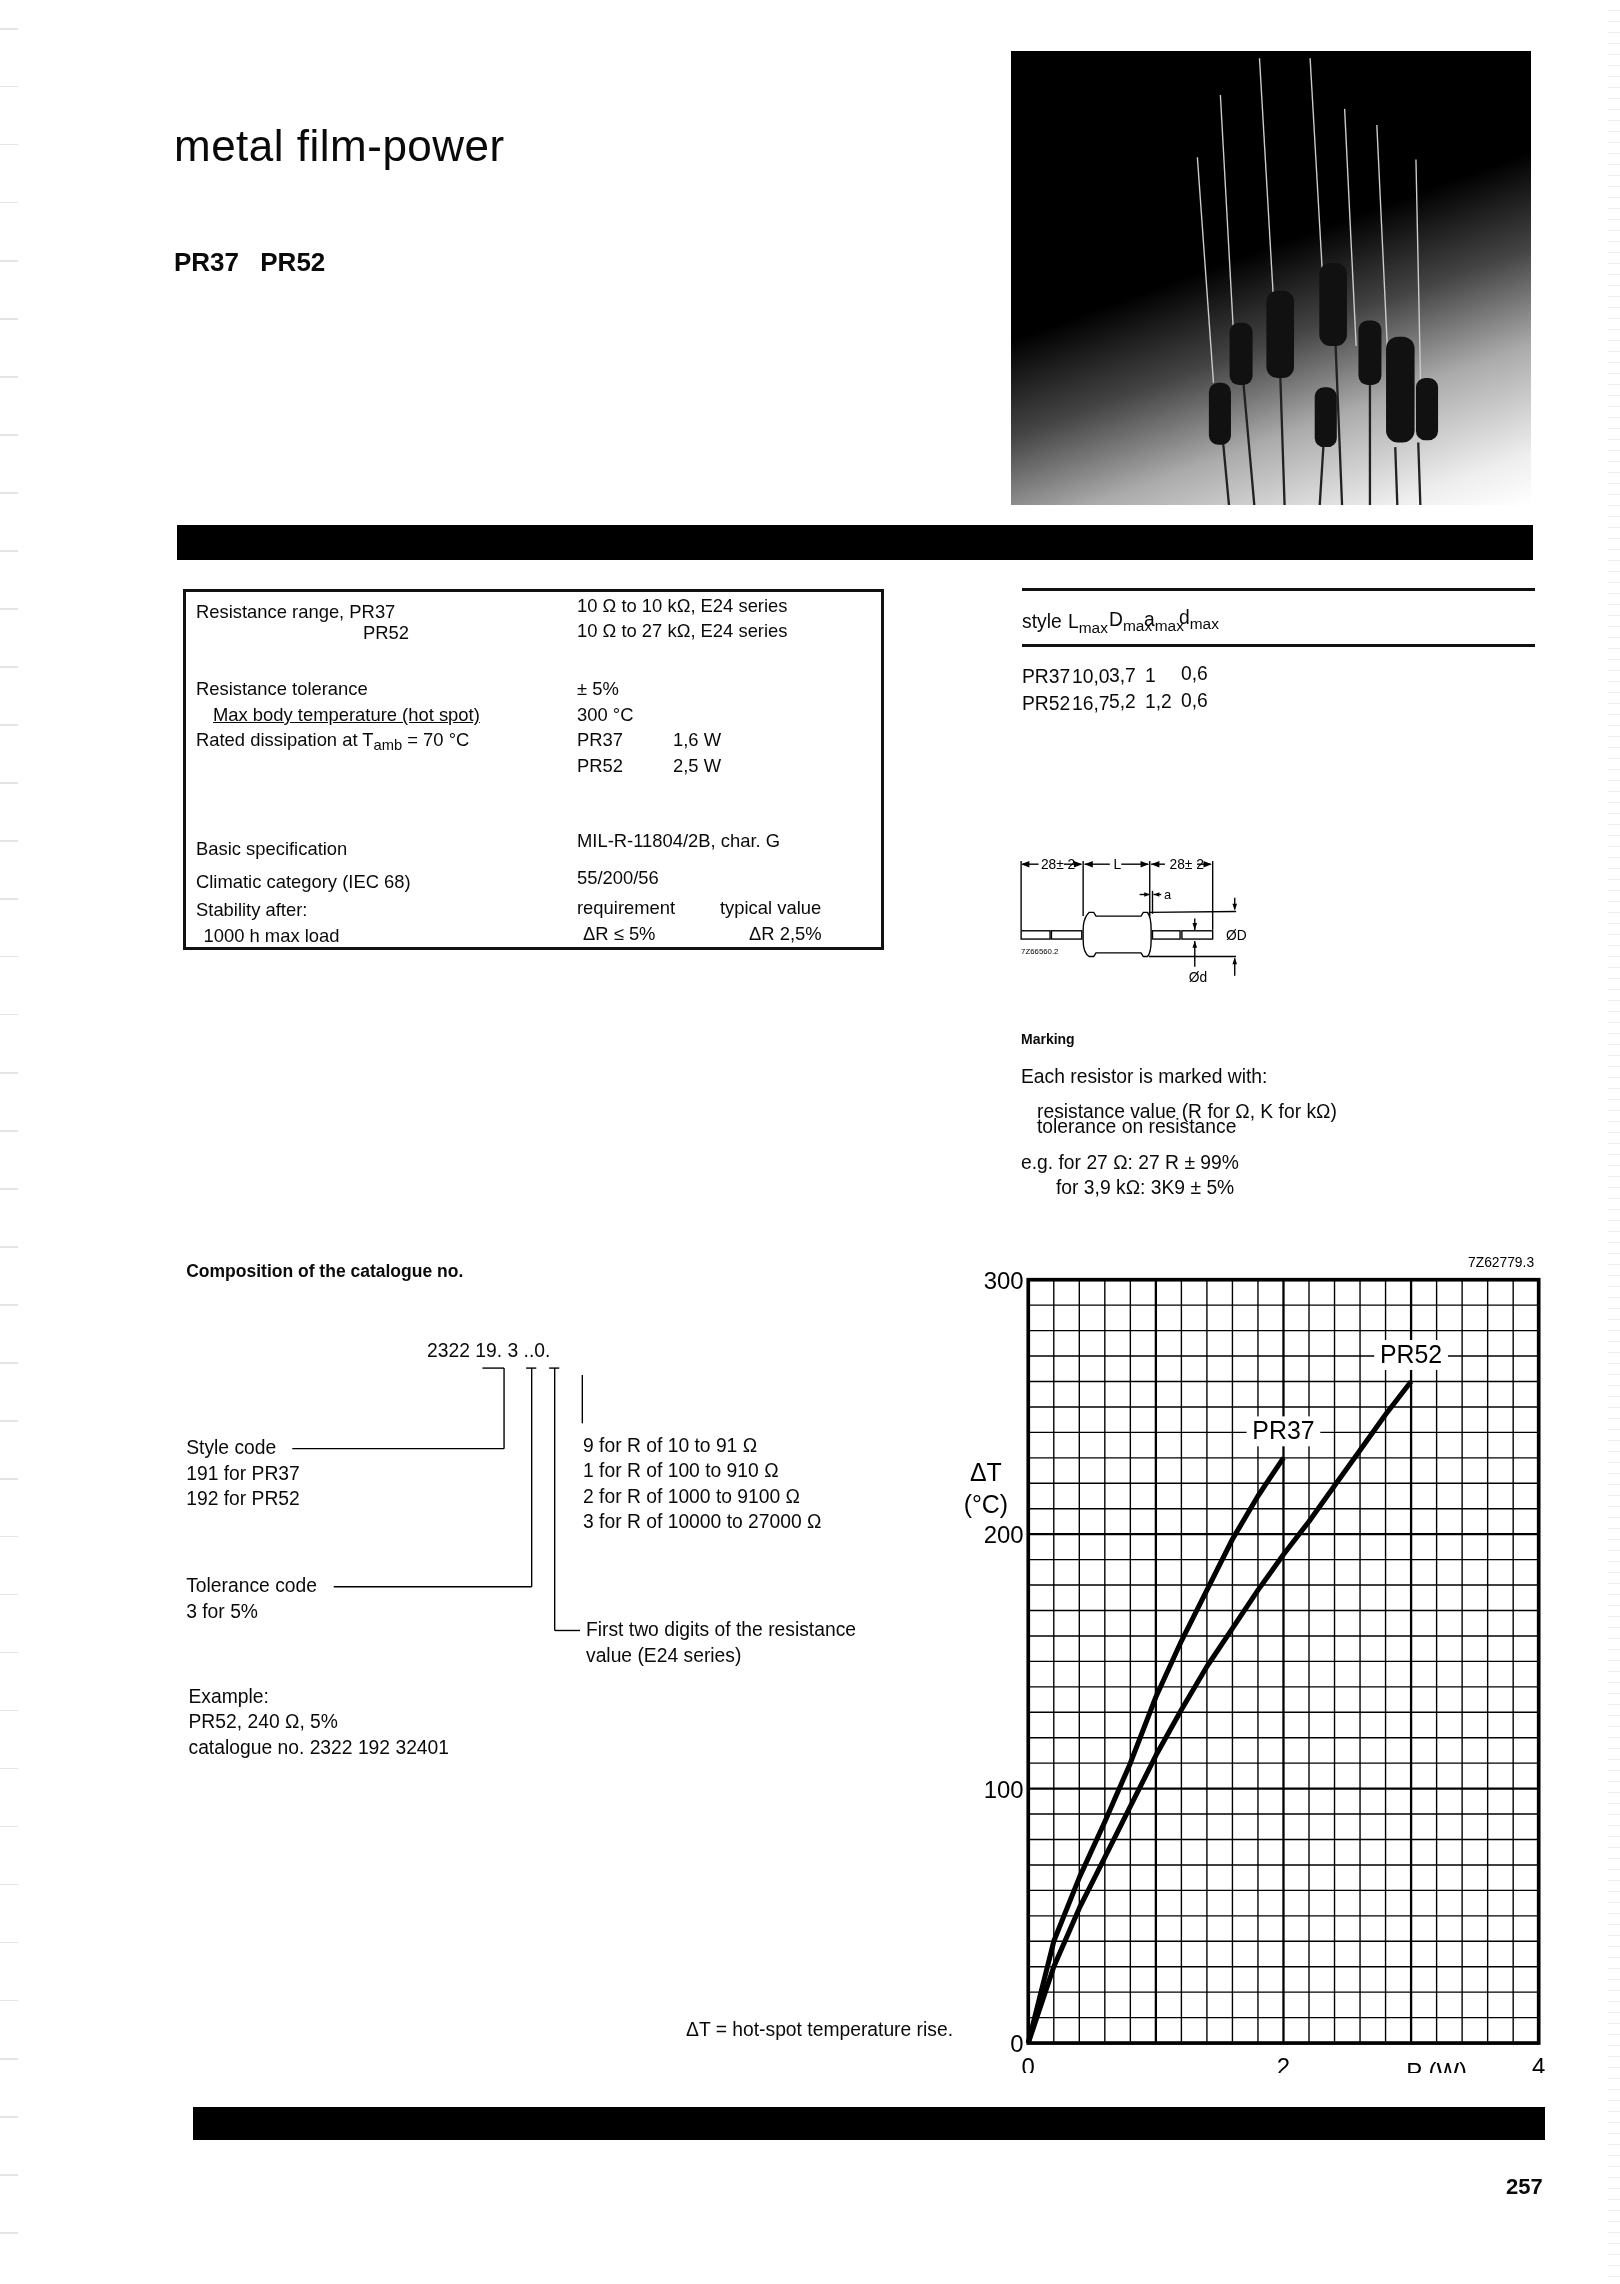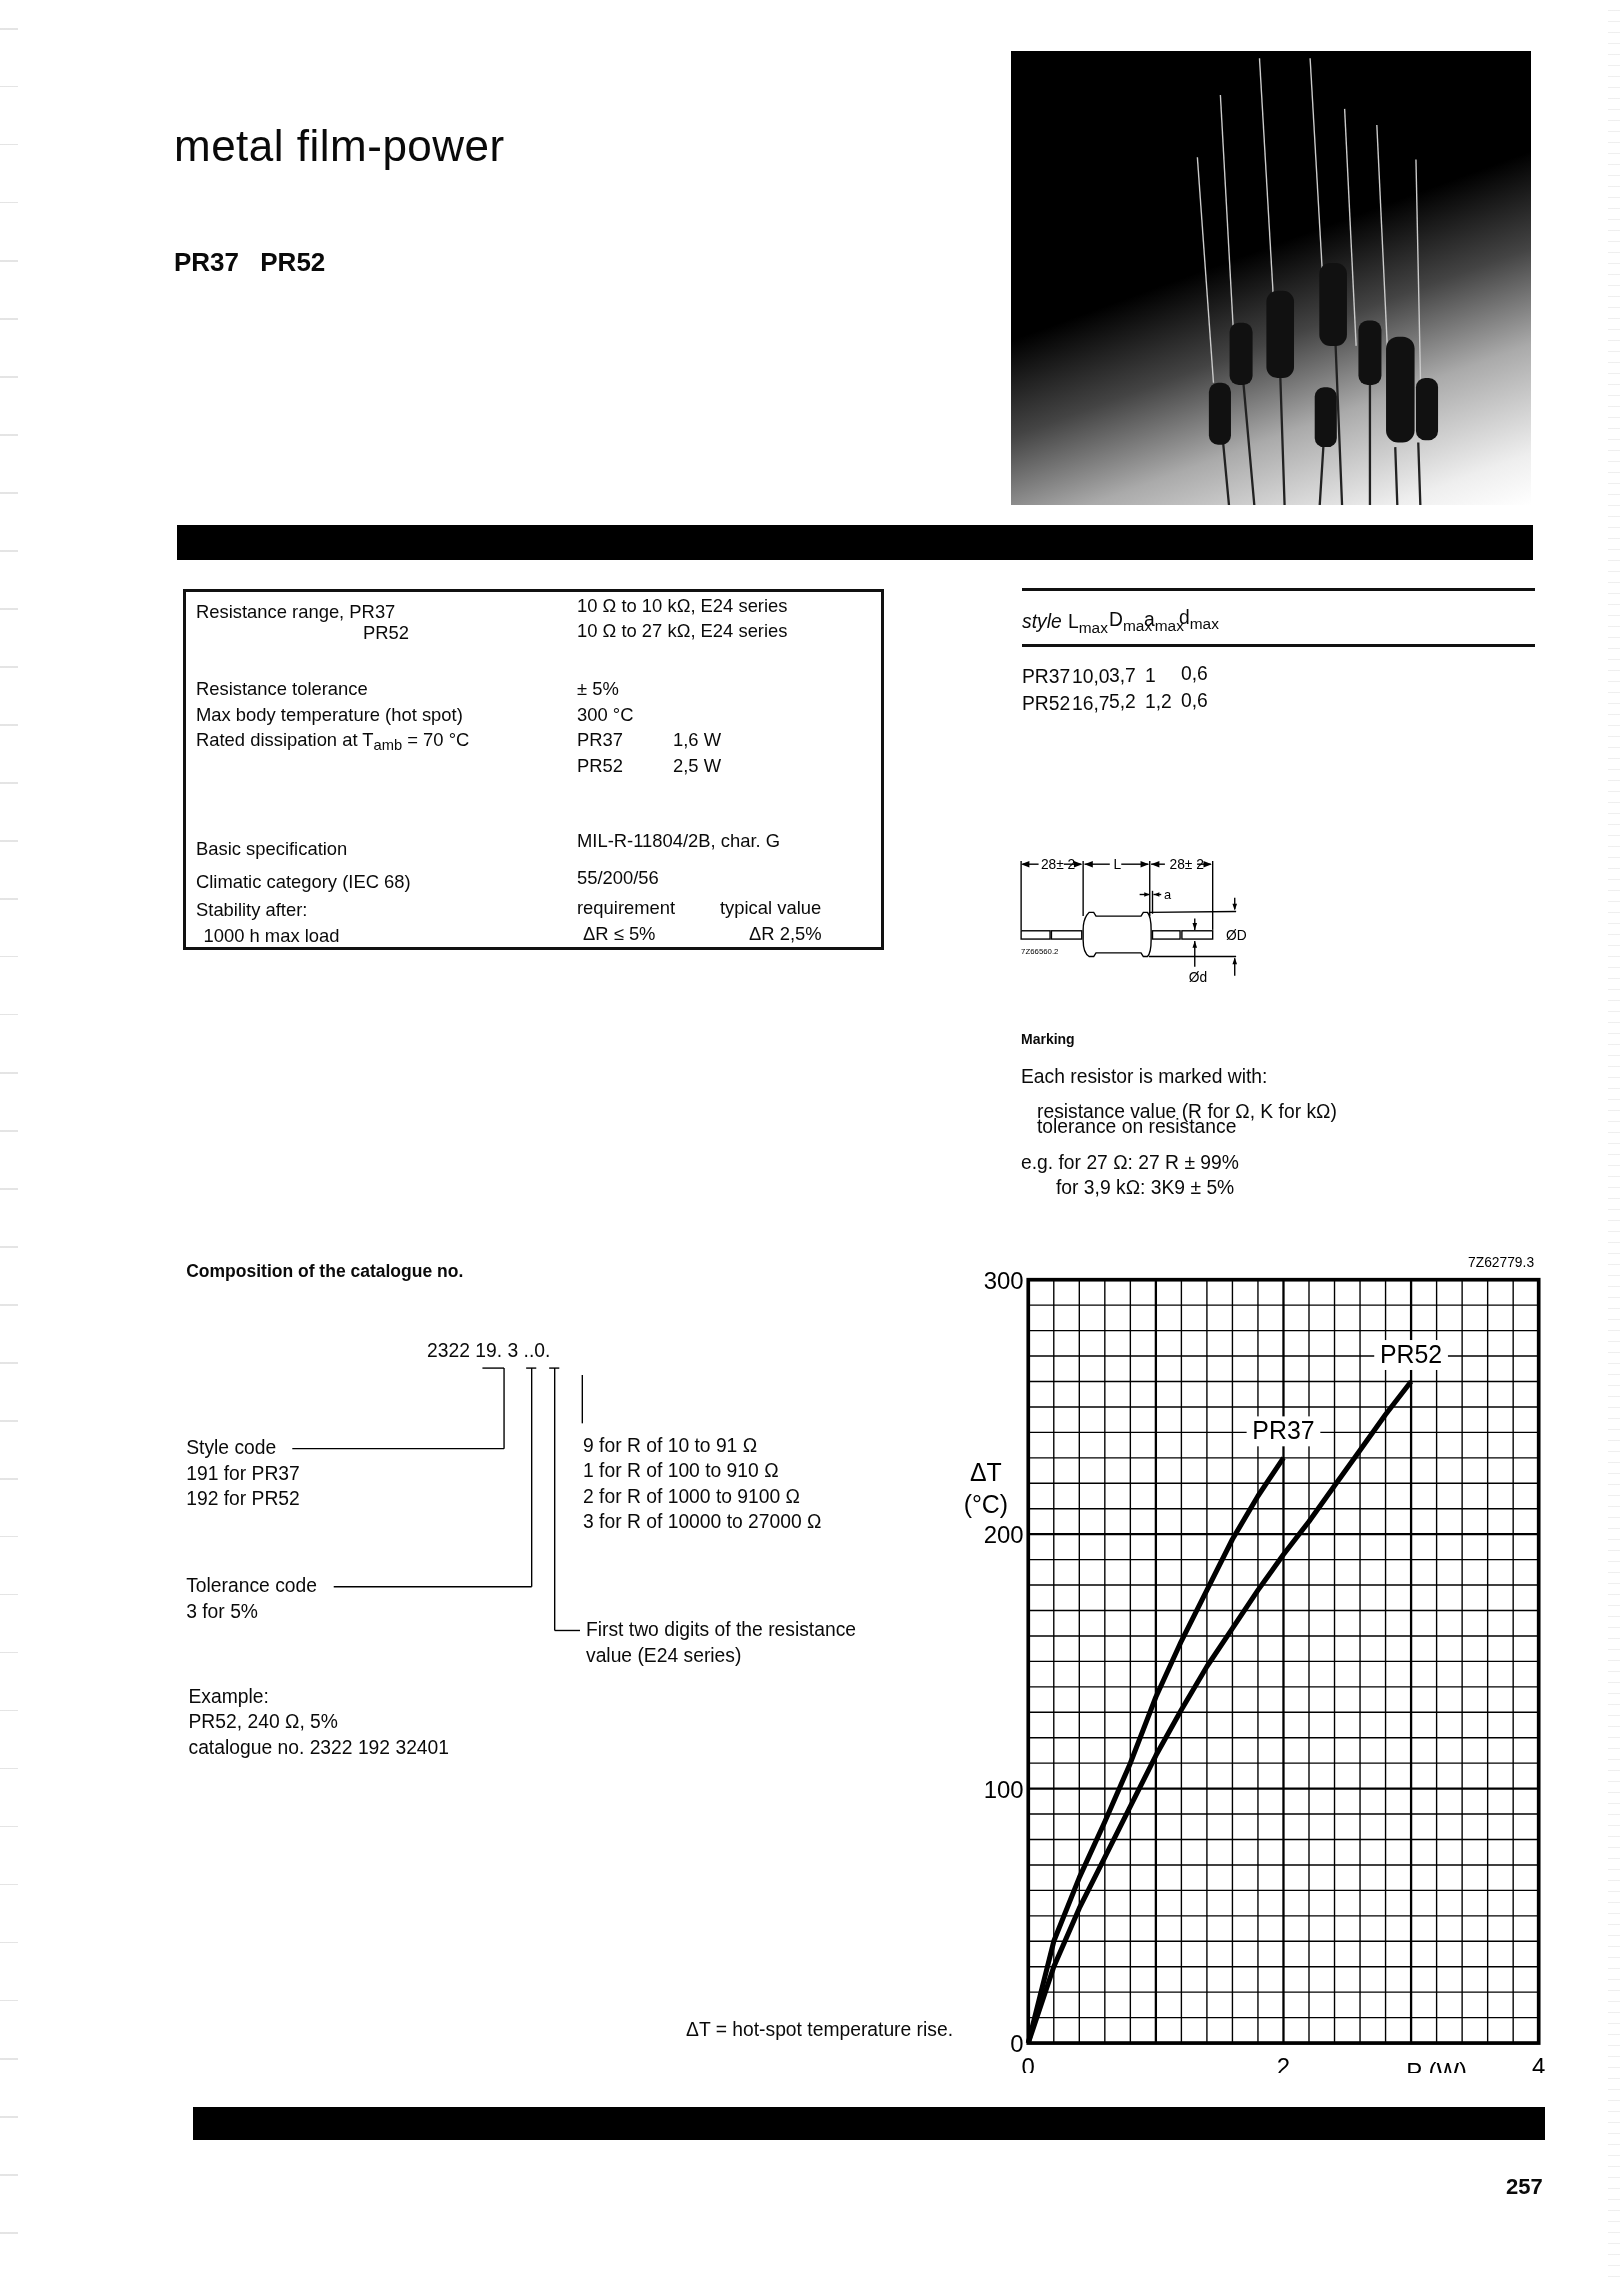--- a/index.html
+++ b/index.html
@@ -89,21 +89,21 @@
 <div class="abs bar" style="left:177px; top:525px; width:1356px; height:35px;"></div>
 
 <div class="abs spec-box">
   <div class="spec-text" style="left:10px; top:6.4px;">Resistance range, PR37</div>
   <div class="spec-text" style="left:391px; top:0px;">10 Ω to 10 kΩ, E24 series</div>
   <div class="spec-text" style="left:177px; top:27px;">PR52</div>
   <div class="spec-text" style="left:391px; top:25px;">10 Ω to 27 kΩ, E24 series</div>
 
   <div class="spec-text" style="left:10px; top:83px;">Resistance tolerance</div>
   <div class="spec-text" style="left:391px; top:83px;">± 5%</div>
-  <div class="spec-text" style="left:10px; top:109px;">Max  body temperature (hot spot)</div>
+  <div class="spec-text" style="left:27px; top:109px;text-decoration:underline;">Max  body temperature (hot spot)</div>
   <div class="spec-text" style="left:391px; top:109px;">300 °C</div>
   <div class="spec-text" style="left:10px; top:134px;"><span>Rated dissipation at T</span><sub>amb</sub><span> = 70 °C</span></div>
   <div class="spec-text" style="left:391px; top:134px;">PR37</div>
   <div class="spec-text" style="left:487px; top:134px;">1,6 W</div>
   <div class="spec-text" style="left:391px; top:160px;">PR52</div>
   <div class="spec-text" style="left:487px; top:160px;">2,5 W</div>
 
   <div class="spec-text" style="left:10px; top:243px;">Basic specification</div>
   <div class="spec-text" style="left:391px; top:235px;">MIL-R-11804/2B, char. G</div>
   <div class="spec-text" style="left:10px; top:276px;">Climatic category (IEC 68)</div>
@@ -111,21 +111,21 @@
   <div class="spec-text" style="left:10px; top:304px;">Stability after:</div>
   <div class="spec-text" style="left:391px; top:302px;">requirement</div>
   <div class="spec-text" style="left:534px; top:302px;">typical value</div>
   <div class="spec-text" style="left:17.5px; top:330px;">1000 h max  load</div>
   <div class="spec-text" style="left:397px; top:328px;">ΔR ≤ 5%</div>
   <div class="spec-text" style="left:563px; top:328px;">ΔR 2,5%</div>
 </div>
 
 <div class="abs dim-table" style="height:134px;">
   <div class="rule" style="left:0; top:3.7px; width:513px;"></div>
-  <div class="t40" style="left:0; top:27px;font-style:italic;">style</div>
+  <div class="t40" style="left:0; top:27px;">style</div>
   <div class="t40" style="left:46px; top:27px;"><span>L</span><sub>max</sub></div>
   <div class="t40" style="left:87px; top:25px;"><span>D</span><sub>max</sub></div>
   <div class="t40" style="left:122px; top:25px;"><span>a</span><sub>max</sub></div>
   <div class="t40" style="left:157px; top:23px;"><span>d</span><sub>max</sub></div>
   <div class="rule" style="left:0; top:60px; width:513px;"></div>
 
   <div>
     <div class="t40" style="left:0; top:82px;">PR37</div>
     <div class="t40" style="left:50px; top:82px;">10,0</div>
     <div class="t40" style="left:87px; top:81px;">3,7</div>

